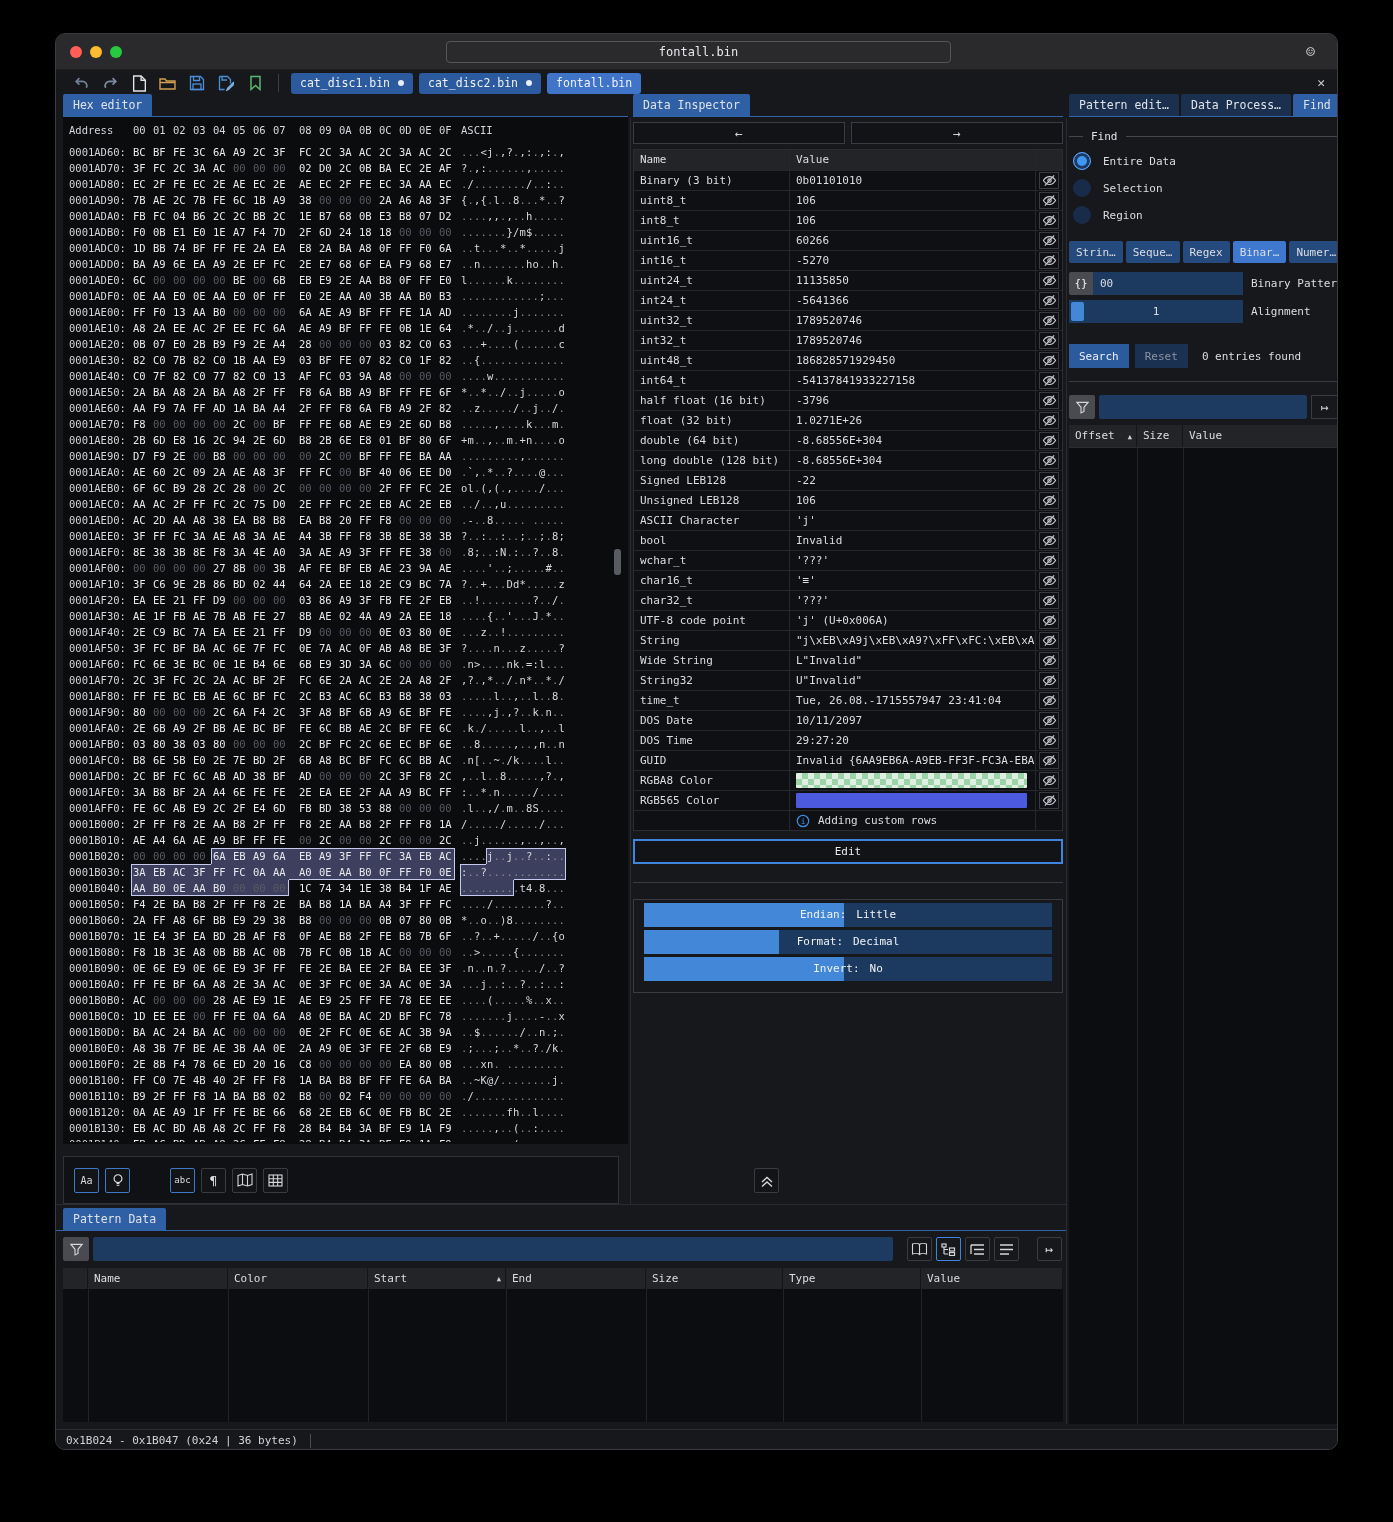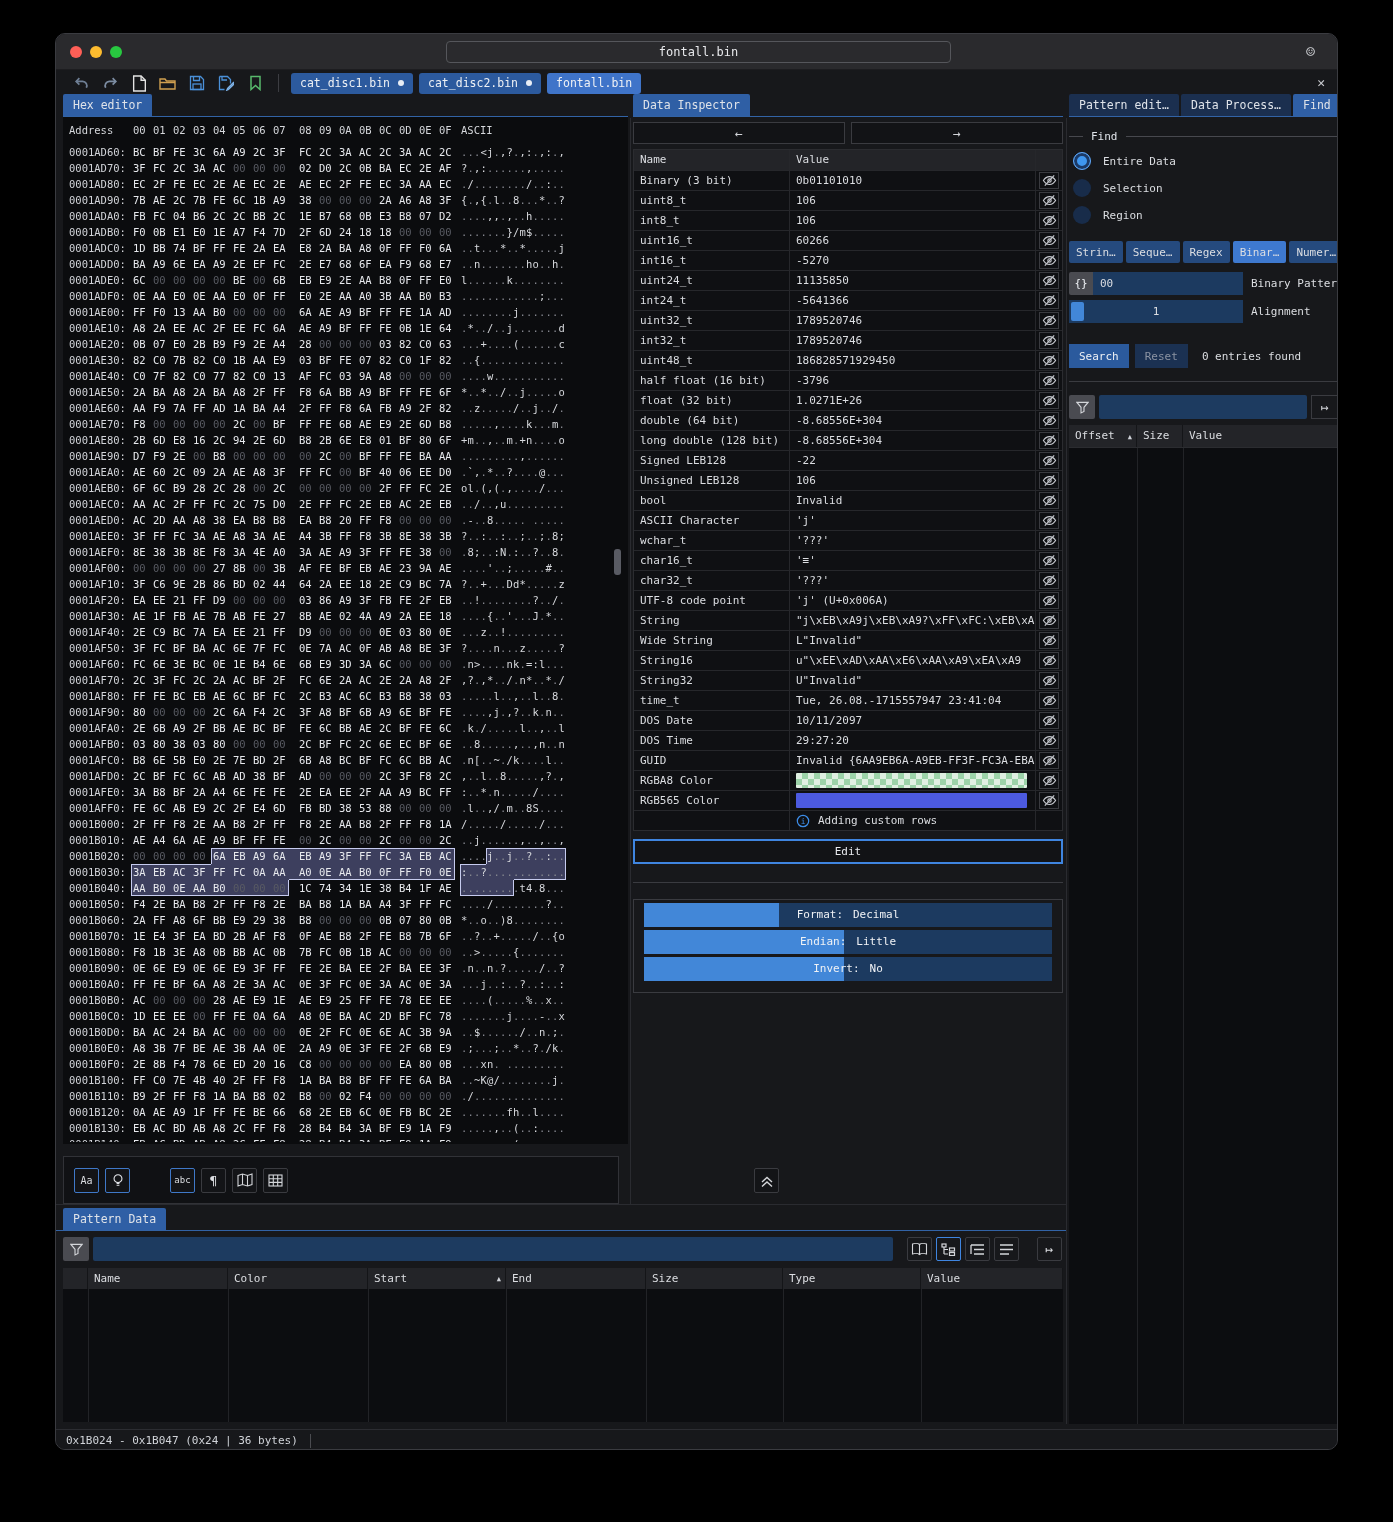--- a/index.html
+++ b/index.html
@@ -2627,20 +2627,33 @@
             <span class="eyebtn">
               <svg width="15" height="15" viewBox="0 0 16 16" fill="none" stroke="#c8cad0" stroke-width="1.2">
                 <path d="M1.5 8s2.6-4.2 6.5-4.2S14.5 8 14.5 8s-2.6 4.2-6.5 4.2S1.5 8 1.5 8z"></path>
                 <circle cx="8" cy="8" r="1.8"></circle>
                 <path d="M3 13.5L13 2.5"></path>
               </svg>
             </span>
           </div>
         </div>
         <div class="irow">
+          <div class="iname">int64_t</div>
+          <div class="ival">-54137841933227158</div>
+          <div class="ieye">
+            <span class="eyebtn">
+              <svg width="15" height="15" viewBox="0 0 16 16" fill="none" stroke="#c8cad0" stroke-width="1.2">
+                <path d="M1.5 8s2.6-4.2 6.5-4.2S14.5 8 14.5 8s-2.6 4.2-6.5 4.2S1.5 8 1.5 8z"></path>
+                <circle cx="8" cy="8" r="1.8"></circle>
+                <path d="M3 13.5L13 2.5"></path>
+              </svg>
+            </span>
+          </div>
+        </div>
+        <div class="irow">
           <div class="iname">half float (16 bit)</div>
           <div class="ival">-3796</div>
           <div class="ieye">
             <span class="eyebtn">
               <svg width="15" height="15" viewBox="0 0 16 16" fill="none" stroke="#c8cad0" stroke-width="1.2">
                 <path d="M1.5 8s2.6-4.2 6.5-4.2S14.5 8 14.5 8s-2.6 4.2-6.5 4.2S1.5 8 1.5 8z"></path>
                 <circle cx="8" cy="8" r="1.8"></circle>
                 <path d="M3 13.5L13 2.5"></path>
               </svg>
             </span>
@@ -2705,35 +2718,35 @@
             <span class="eyebtn">
               <svg width="15" height="15" viewBox="0 0 16 16" fill="none" stroke="#c8cad0" stroke-width="1.2">
                 <path d="M1.5 8s2.6-4.2 6.5-4.2S14.5 8 14.5 8s-2.6 4.2-6.5 4.2S1.5 8 1.5 8z"></path>
                 <circle cx="8" cy="8" r="1.8"></circle>
                 <path d="M3 13.5L13 2.5"></path>
               </svg>
             </span>
           </div>
         </div>
         <div class="irow">
-          <div class="iname">bool</div>
-          <div class="ival">Invalid</div>
+          <div class="iname">ASCII Character</div>
+          <div class="ival">'j'</div>
           <div class="ieye">
             <span class="eyebtn">
               <svg width="15" height="15" viewBox="0 0 16 16" fill="none" stroke="#c8cad0" stroke-width="1.2">
                 <path d="M1.5 8s2.6-4.2 6.5-4.2S14.5 8 14.5 8s-2.6 4.2-6.5 4.2S1.5 8 1.5 8z"></path>
                 <circle cx="8" cy="8" r="1.8"></circle>
                 <path d="M3 13.5L13 2.5"></path>
               </svg>
             </span>
           </div>
         </div>
         <div class="irow">
-          <div class="iname">ASCII Character</div>
-          <div class="ival">'j'</div>
+          <div class="iname">bool</div>
+          <div class="ival">Invalid</div>
           <div class="ieye">
             <span class="eyebtn">
               <svg width="15" height="15" viewBox="0 0 16 16" fill="none" stroke="#c8cad0" stroke-width="1.2">
                 <path d="M1.5 8s2.6-4.2 6.5-4.2S14.5 8 14.5 8s-2.6 4.2-6.5 4.2S1.5 8 1.5 8z"></path>
                 <circle cx="8" cy="8" r="1.8"></circle>
                 <path d="M3 13.5L13 2.5"></path>
               </svg>
             </span>
           </div>
         </div>
@@ -2809,33 +2822,20 @@
             <span class="eyebtn">
               <svg width="15" height="15" viewBox="0 0 16 16" fill="none" stroke="#c8cad0" stroke-width="1.2">
                 <path d="M1.5 8s2.6-4.2 6.5-4.2S14.5 8 14.5 8s-2.6 4.2-6.5 4.2S1.5 8 1.5 8z"></path>
                 <circle cx="8" cy="8" r="1.8"></circle>
                 <path d="M3 13.5L13 2.5"></path>
               </svg>
             </span>
           </div>
         </div>
         <div class="irow">
-          <div class="iname">String16</div>
-          <div class="ival">u"\xEE\xAD\xAA\xE6\xAA\xA9\xEA\xA9</div>
-          <div class="ieye">
-            <span class="eyebtn">
-              <svg width="15" height="15" viewBox="0 0 16 16" fill="none" stroke="#c8cad0" stroke-width="1.2">
-                <path d="M1.5 8s2.6-4.2 6.5-4.2S14.5 8 14.5 8s-2.6 4.2-6.5 4.2S1.5 8 1.5 8z"></path>
-                <circle cx="8" cy="8" r="1.8"></circle>
-                <path d="M3 13.5L13 2.5"></path>
-              </svg>
-            </span>
-          </div>
-        </div>
-        <div class="irow">
           <div class="iname">String32</div>
           <div class="ival">U"Invalid"</div>
           <div class="ieye">
             <span class="eyebtn">
               <svg width="15" height="15" viewBox="0 0 16 16" fill="none" stroke="#c8cad0" stroke-width="1.2">
                 <path d="M1.5 8s2.6-4.2 6.5-4.2S14.5 8 14.5 8s-2.6 4.2-6.5 4.2S1.5 8 1.5 8z"></path>
                 <circle cx="8" cy="8" r="1.8"></circle>
                 <path d="M3 13.5L13 2.5"></path>
               </svg>
             </span>
@@ -2935,31 +2935,31 @@
             <span>Adding custom rows</span>
           </div>
           <div class="ieye"></div>
         </div>
       </div>
     <button id="editbtn">Edit</button>
     <hr class="ihr">
     <div id="settingsbox">
       <div id="setrows">
           <div class="setrow">
+            <div class="setfill" style="width: 49%;"></div>
+            <div class="settext">
+              <span>Endian:</span>
+              <span>Little</span>
+            </div>
+          </div>
+          <div class="setrow">
             <div class="setfill" style="width: 33%;"></div>
             <div class="settext">
               <span>Format:</span>
               <span>Decimal</span>
-            </div>
-          </div>
-          <div class="setrow">
-            <div class="setfill" style="width: 49%;"></div>
-            <div class="settext">
-              <span>Endian:</span>
-              <span>Little</span>
             </div>
           </div>
           <div class="setrow">
             <div class="setfill" style="width: 49%;"></div>
             <div class="settext">
               <span>Invert:</span>
               <span>No</span>
             </div>
           </div>
         </div>

